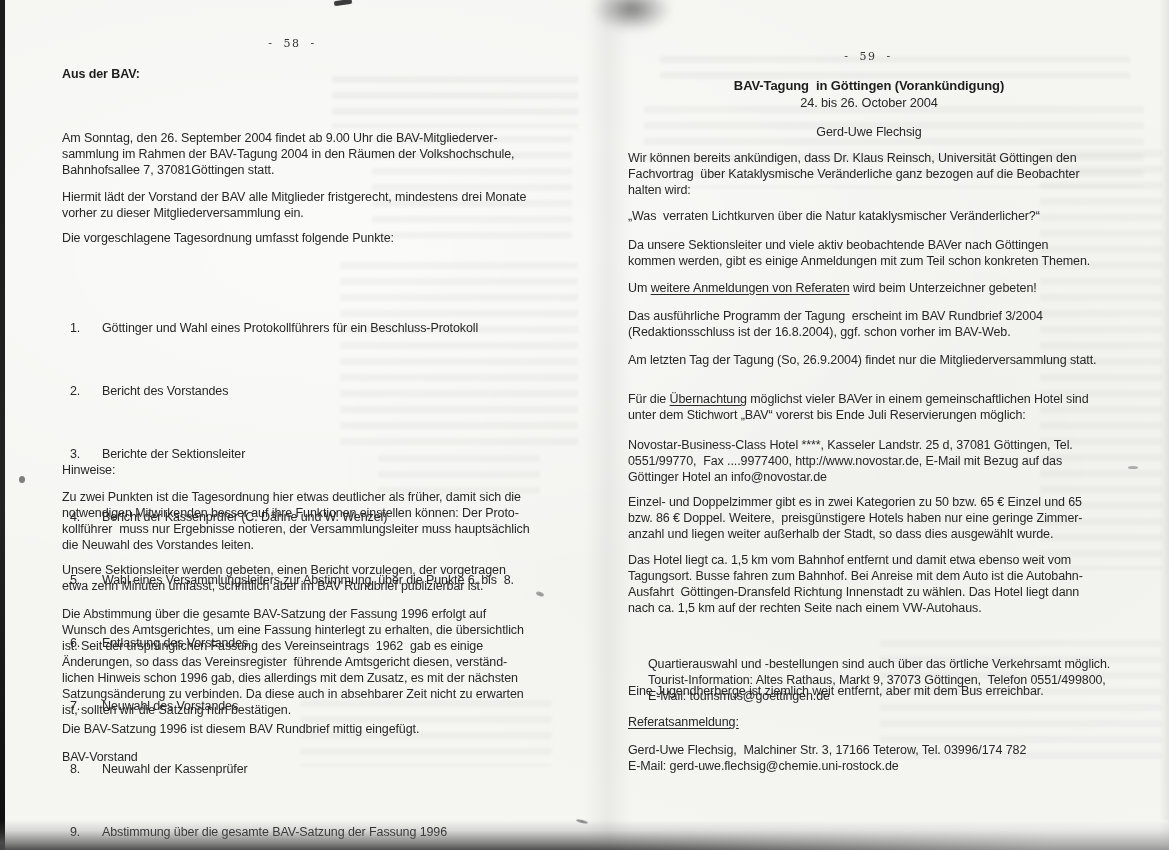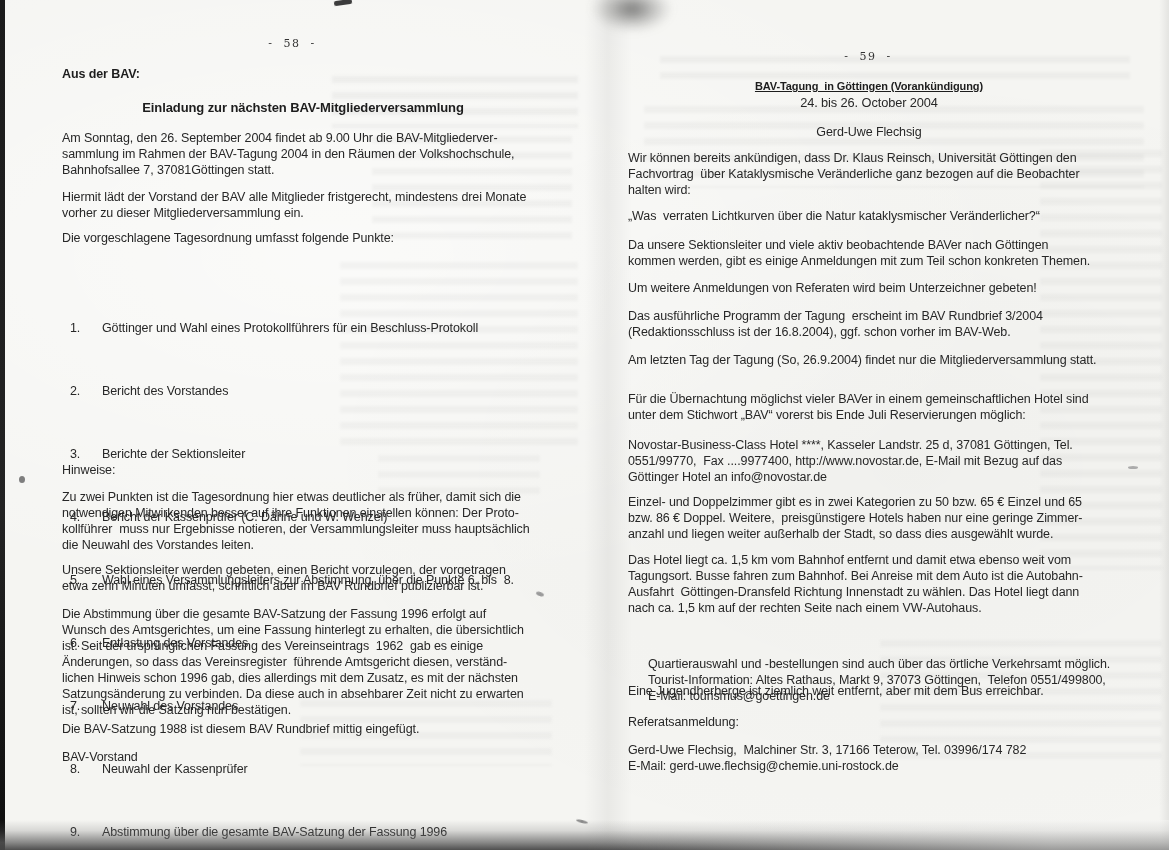--- a/index.html
+++ b/index.html
@@ -18,21 +18,21 @@
   .pl{left:62px;width:520px;}
   .pr{left:628px;width:520px;}
   .blk{
     position:absolute;left:0;
     white-space:pre-wrap;
     font-size:12.5px;line-height:16px;letter-spacing:-0.1px;
     color:#272727;
   }
   .bold{font-weight:bold;color:#1d1d1d;}
   .center{text-align:center;}
-  .u{text-underline-offset:2px;}
+  .u{text-decoration:underline;text-underline-offset:2px;}
   .pagenum{
     font-family:"DejaVu Serif","Liberation Serif",serif;
     font-size:11px;letter-spacing:1.5px;color:#333;
   }
   
   .l-num{top:36px;width:460px;}
   .l-intro{top:66px;}
   .l-head{top:100px;width:482px;font-size:13px;}
   .l-p1{top:130px;}
   .l-p2{top:189px;}
@@ -42,21 +42,21 @@
   .ag-num{flex:0 0 32px;white-space:pre;}
   .ag-text{white-space:pre-wrap;}
   .l-hin{top:462px;}
   .l-h1{top:489px;}
   .l-h2{top:562px;}
   .l-h3{top:606px;}
   .l-h4{top:721px;}
   .l-close{top:749px;}
   
   .r-num{top:49px;width:480px;}
-  .r-title{top:78px;width:482px;font-size:11px;text-decoration:underline;}
+  .r-title{top:78px;width:482px;font-size:13px;}
   .r-sub{top:95px;width:482px;font-size:12.8px;}
   .r-auth{top:124px;width:482px;}
   .r-p1{top:150px;}
   .r-quote{top:208px;}
   .r-p3{top:237px;}
   .r-p4{top:280px;}
   .r-p5{top:308px;}
   .r-p6{top:352px;}
   .r-p7{top:391px;}
   .r-p8{top:437px;}
@@ -110,21 +110,20 @@
   <div class="ghost g4"></div>
   <div class="ghost g5"></div>
   <div class="ghost g6"></div>
   <div class="ghost g7"></div>
   <div class="ghost g8"></div>
   <div class="ghost g9"></div>
 
   <div class="page pl">
     <div class="blk l-num pagenum center">-  58  -</div>
     <div class="blk l-intro bold">Aus der BAV:</div>
-    <div class="blk l-head bold center">Einladung zur nächsten BAV-Mitgliederversammlung</div>
     <div class="blk l-p1">Am Sonntag, den 26. September 2004 findet ab 9.00 Uhr die BAV-Mitgliederver-
 sammlung im Rahmen der BAV-Tagung 2004 in den Räumen der Volkshochschule,
 Bahnhofsallee 7, 37081Göttingen statt.</div>
     <div class="blk l-p2">Hiermit lädt der Vorstand der BAV alle Mitglieder fristgerecht, mindestens drei Monate
 vorher zu dieser Mitgliederversammlung ein.</div>
     <div class="blk l-p3">Die vorgeschlagene Tagesordnung umfasst folgende Punkte:</div>
     <div class="blk l-agenda">
       
     
         <div class="ag-row">
@@ -187,21 +186,21 @@
 notwendigen Mitwirkenden besser auf ihre Funktionen einstellen können: Der Proto-
 kollführer  muss nur Ergebnisse notieren, der Versammlungsleiter muss hauptsächlich
 die Neuwahl des Vorstandes leiten.</div>
     <div class="blk l-h3">Die Abstimmung über die gesamte BAV-Satzung der Fassung 1996 erfolgt auf
 Wunsch des Amtsgerichtes, um eine Fassung hinterlegt zu erhalten, die übersichtlich
 ist. Seit der ursprünglichen Fassung des Vereinseintrags  1962  gab es einige
 Änderungen, so dass das Vereinsregister  führende Amtsgericht diesen, verständ-
 lichen Hinweis schon 1996 gab, dies allerdings mit dem Zusatz, es mit der nächsten
 Satzungsänderung zu verbinden. Da diese auch in absehbarer Zeit nicht zu erwarten
 ist, sollten wir die Satzung nun bestätigen.</div>
-    <div class="blk l-h4">Die BAV-Satzung 1988 ist diesem BAV Rundbrief mittig eingefügt.</div>
+    <div class="blk l-h4">Die BAV-Satzung 1996 ist diesem BAV Rundbrief mittig eingefügt.</div>
     <div class="blk l-close">BAV-Vorstand</div>
   </div>
 
   <div class="page pr">
     <div class="blk r-num pagenum center">-  59  -</div>
     <div class="blk r-title bold center">BAV-Tagung  in Göttingen (Vorankündigung)</div>
     <div class="blk r-sub center">24. bis 26. October 2004</div>
     <div class="blk r-auth center">Gerd-Uwe Flechsig</div>
     <div class="blk r-p1">Wir können bereits ankündigen, dass Dr. Klaus Reinsch, Universität Göttingen den
 Fachvortrag  über Kataklysmische Veränderliche ganz bezogen auf die Beobachter

